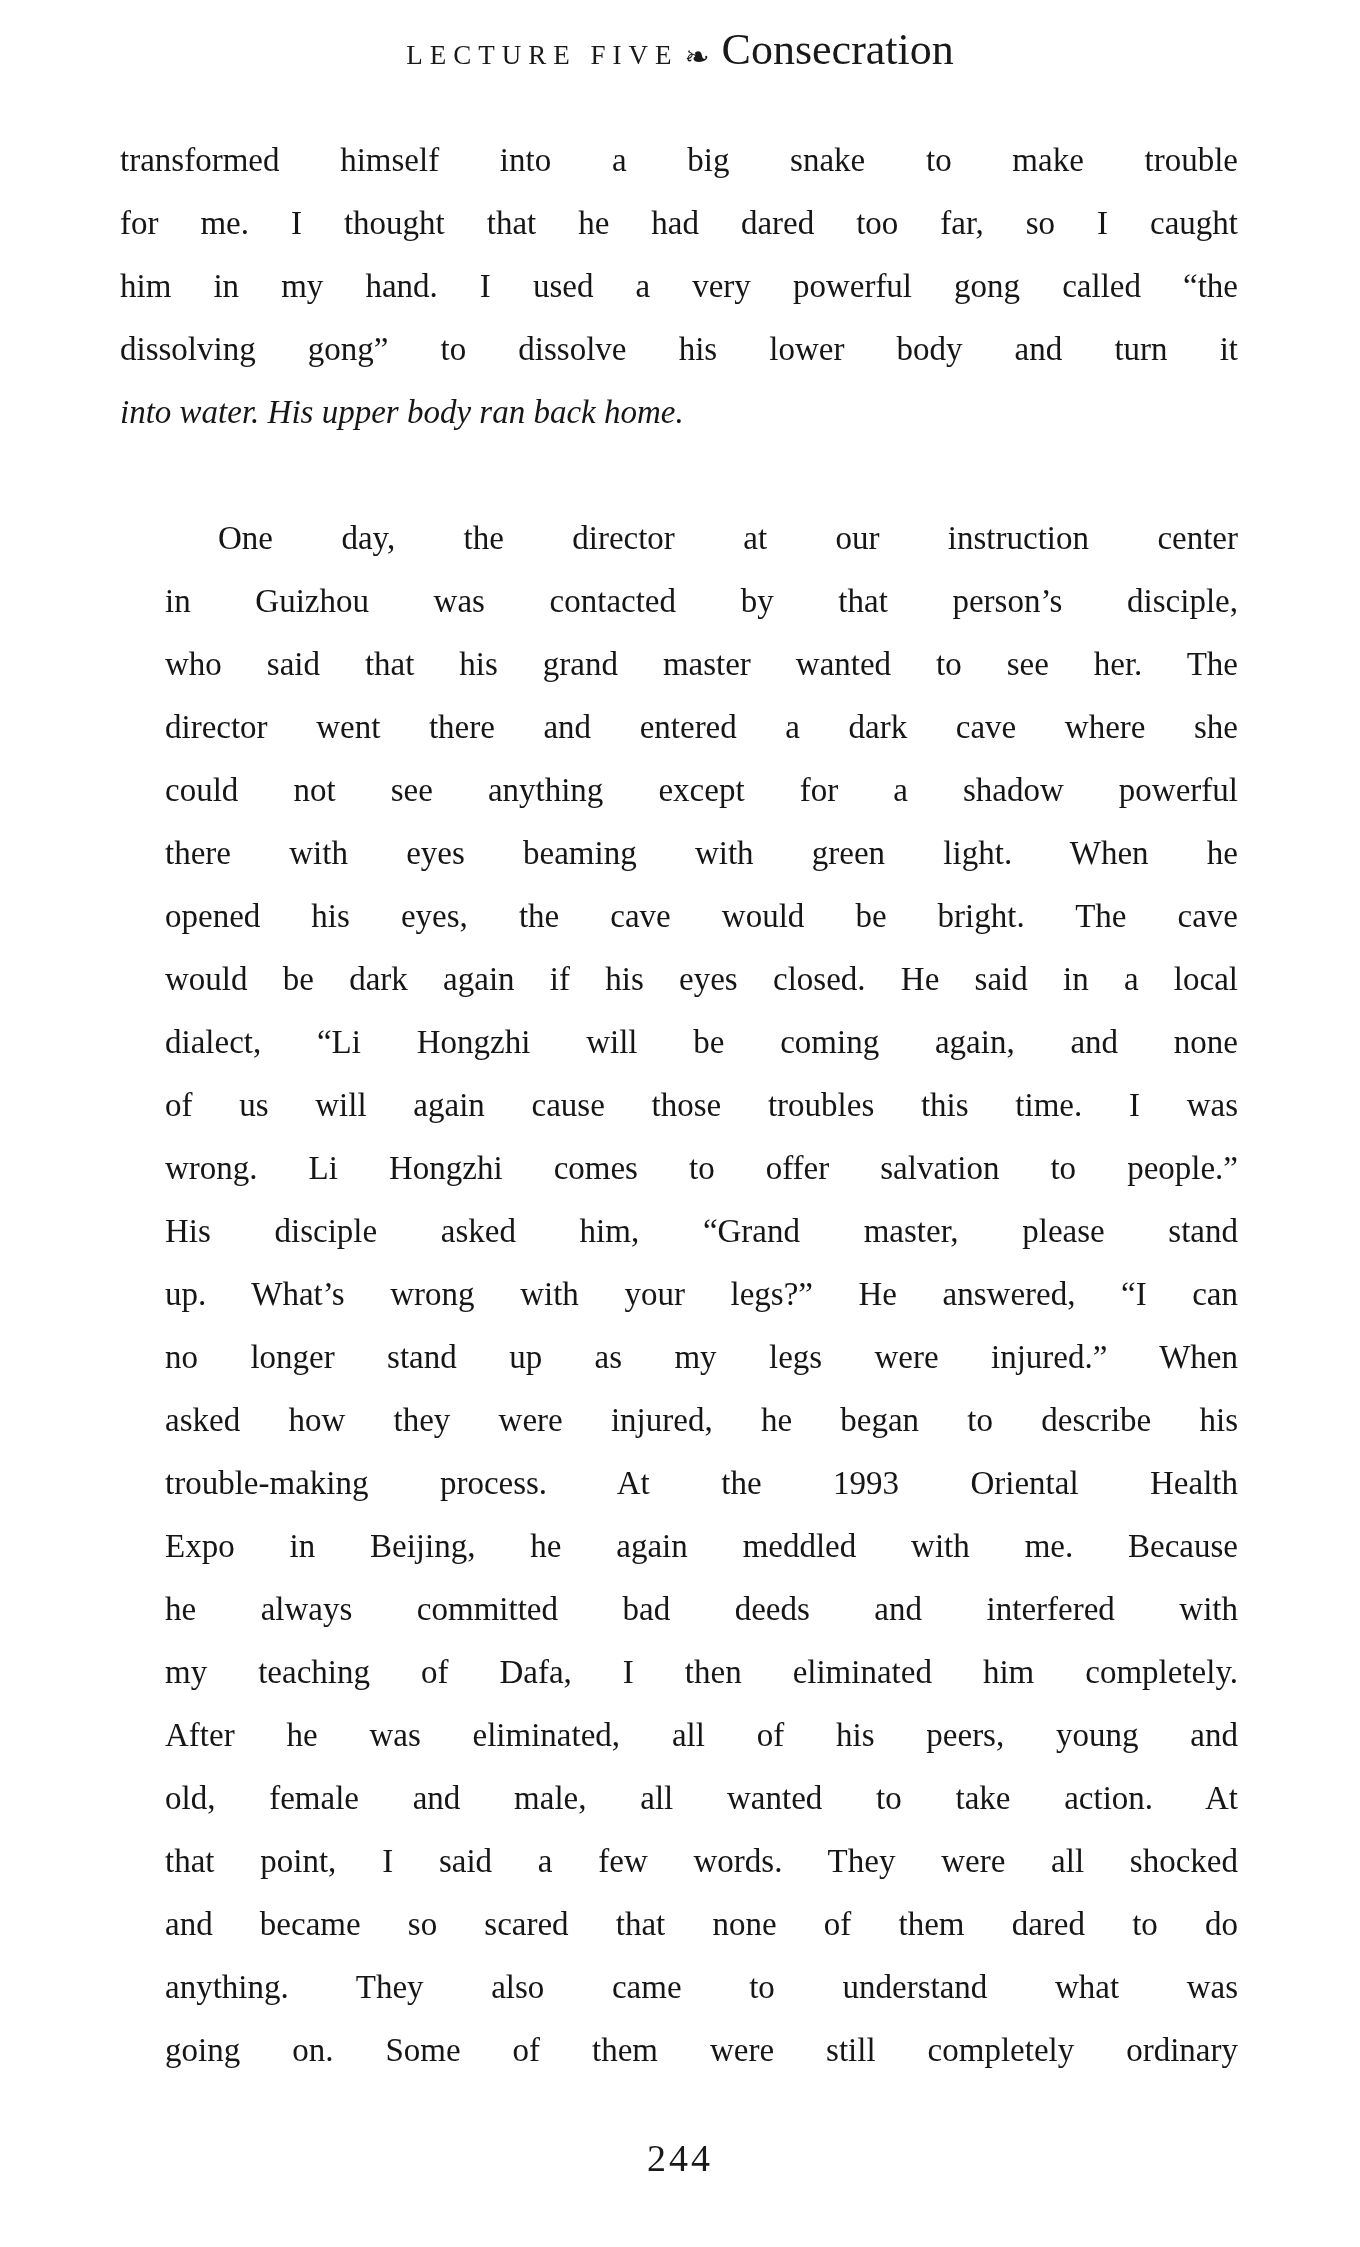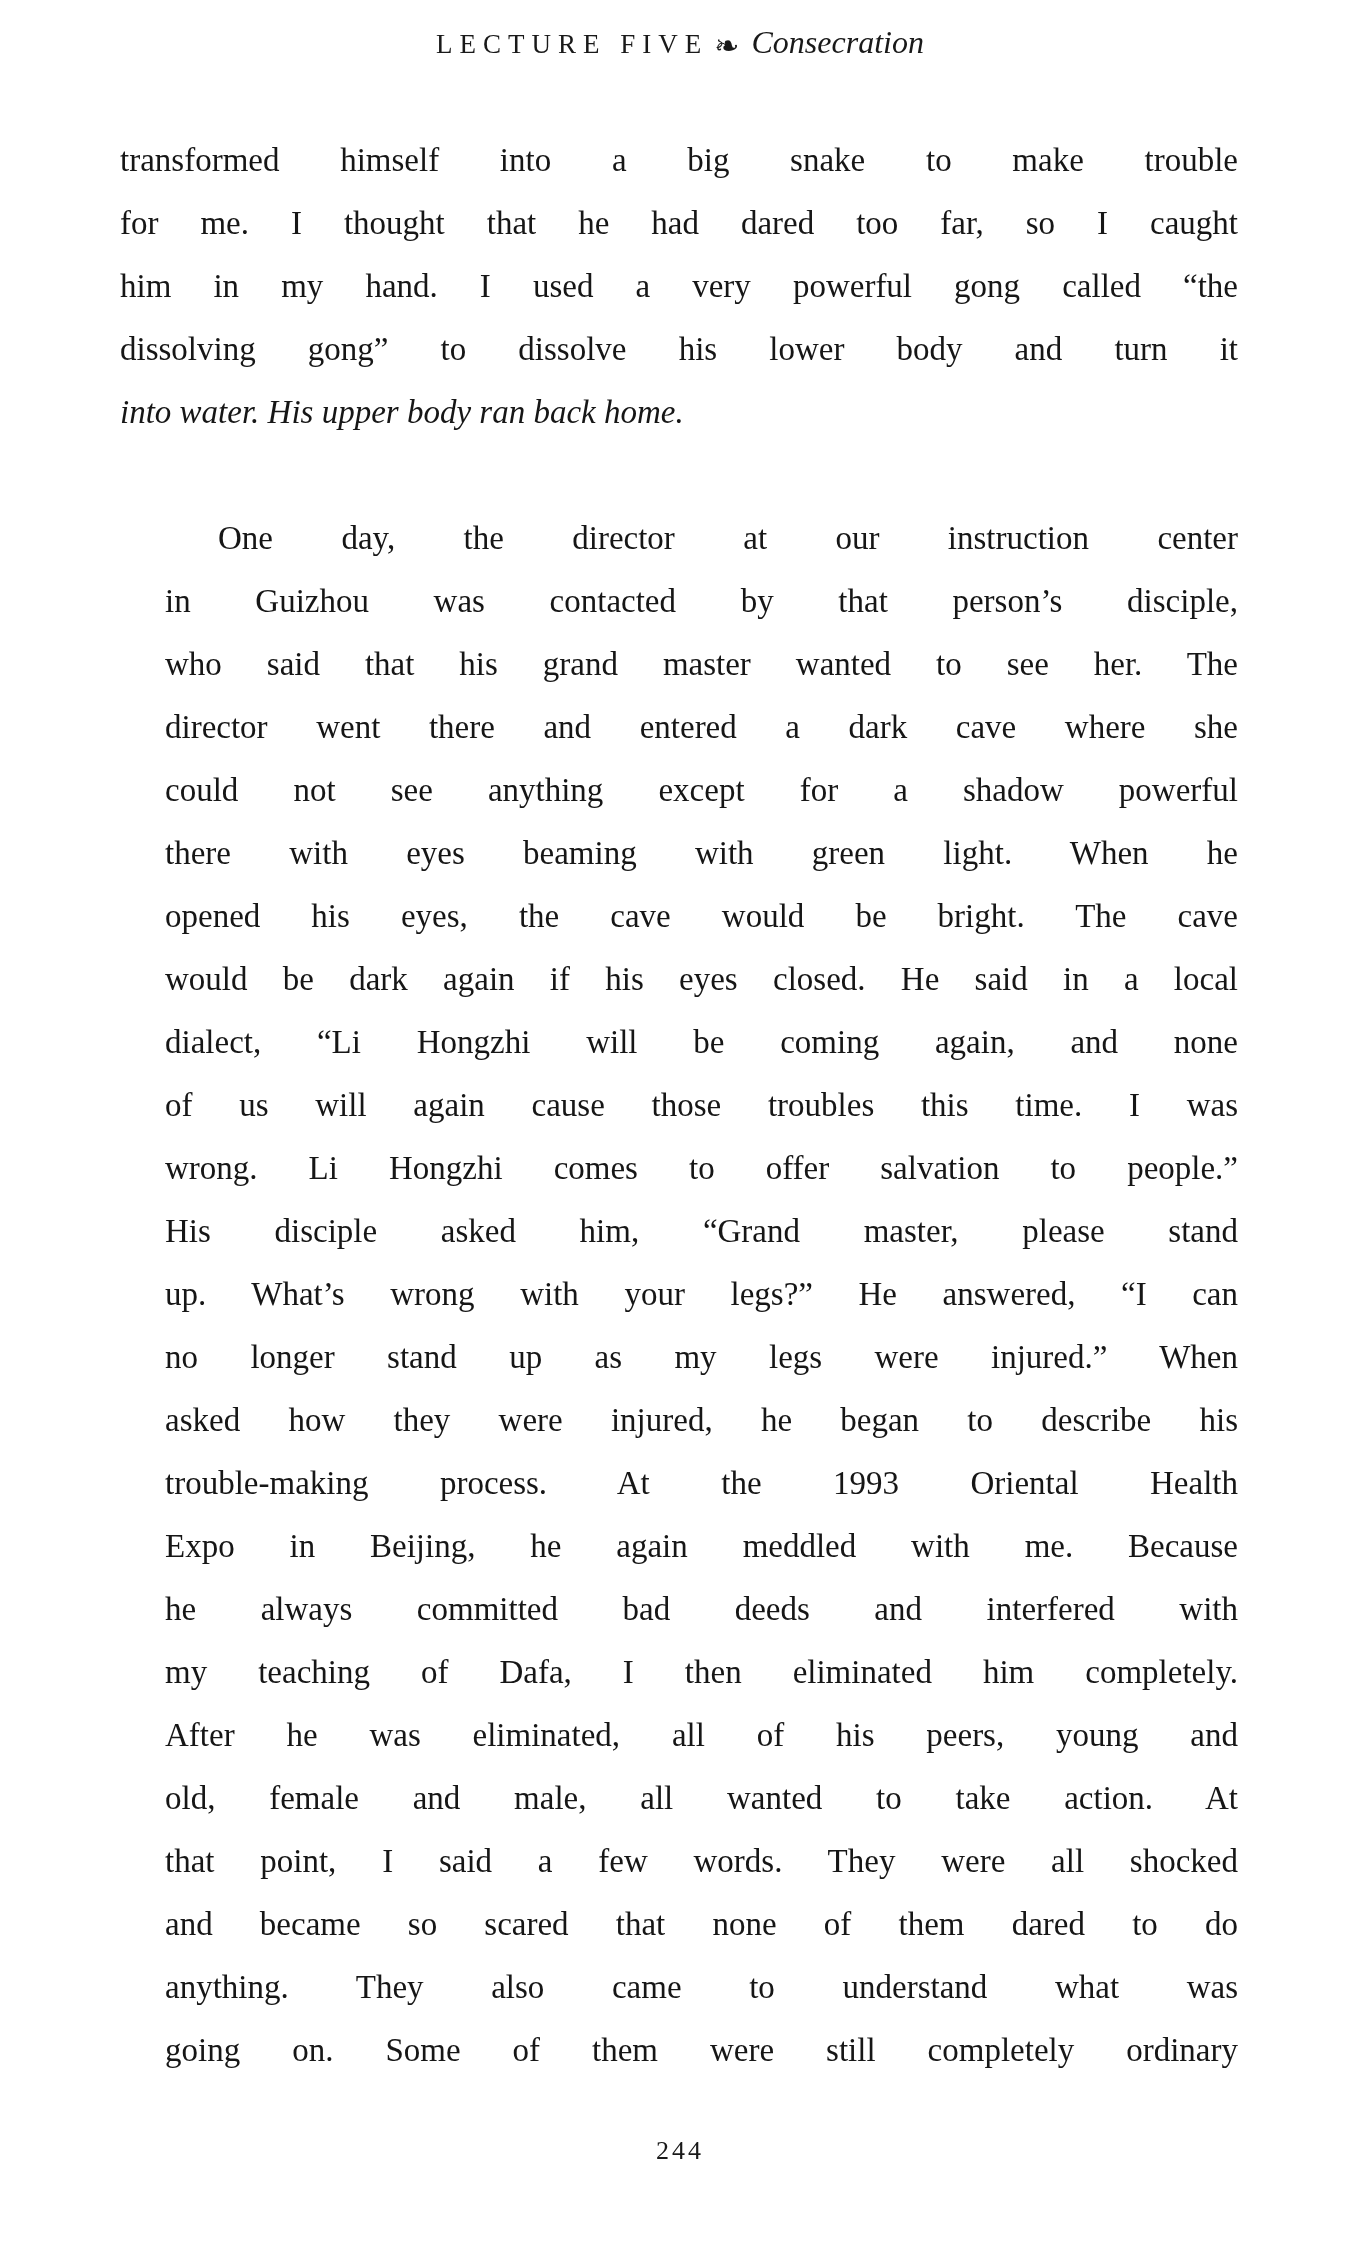--- a/index.html
+++ b/index.html
@@ -30,22 +30,21 @@
     margin-top: 20px;
   }
   .running-head .fleuron {
     font-size: 30px;
     padding: 0 8px 0 2px;
     position: relative;
     top: 3px;
     color: #191919;
   }
   .running-head .chapter-title {
-    font-style: italic;
-    font-size: 32px;
+    font-size: 44px;
     color: #191919;
   }
 
   
   .text-block {
     position: absolute;
     top: 129px;
     left: 120px;
     width: 1118px;
     font-size: 33px;
@@ -69,21 +68,21 @@
 
   
   .page-footer {
     position: absolute;
     top: 2136px;
     left: 0;
     width: 100%;
     text-align: center;
   }
   .page-footer .page-number {
-    font-size: 26px;
+    font-size: 38px;
     letter-spacing: 3px;
     color: #191919;
   }
 </style>
 </head>
 <body>
 
 <header class="running-head">
   <span class="lecture-label">LECTURE FIVE</span>
   <span class="fleuron">❧</span>

